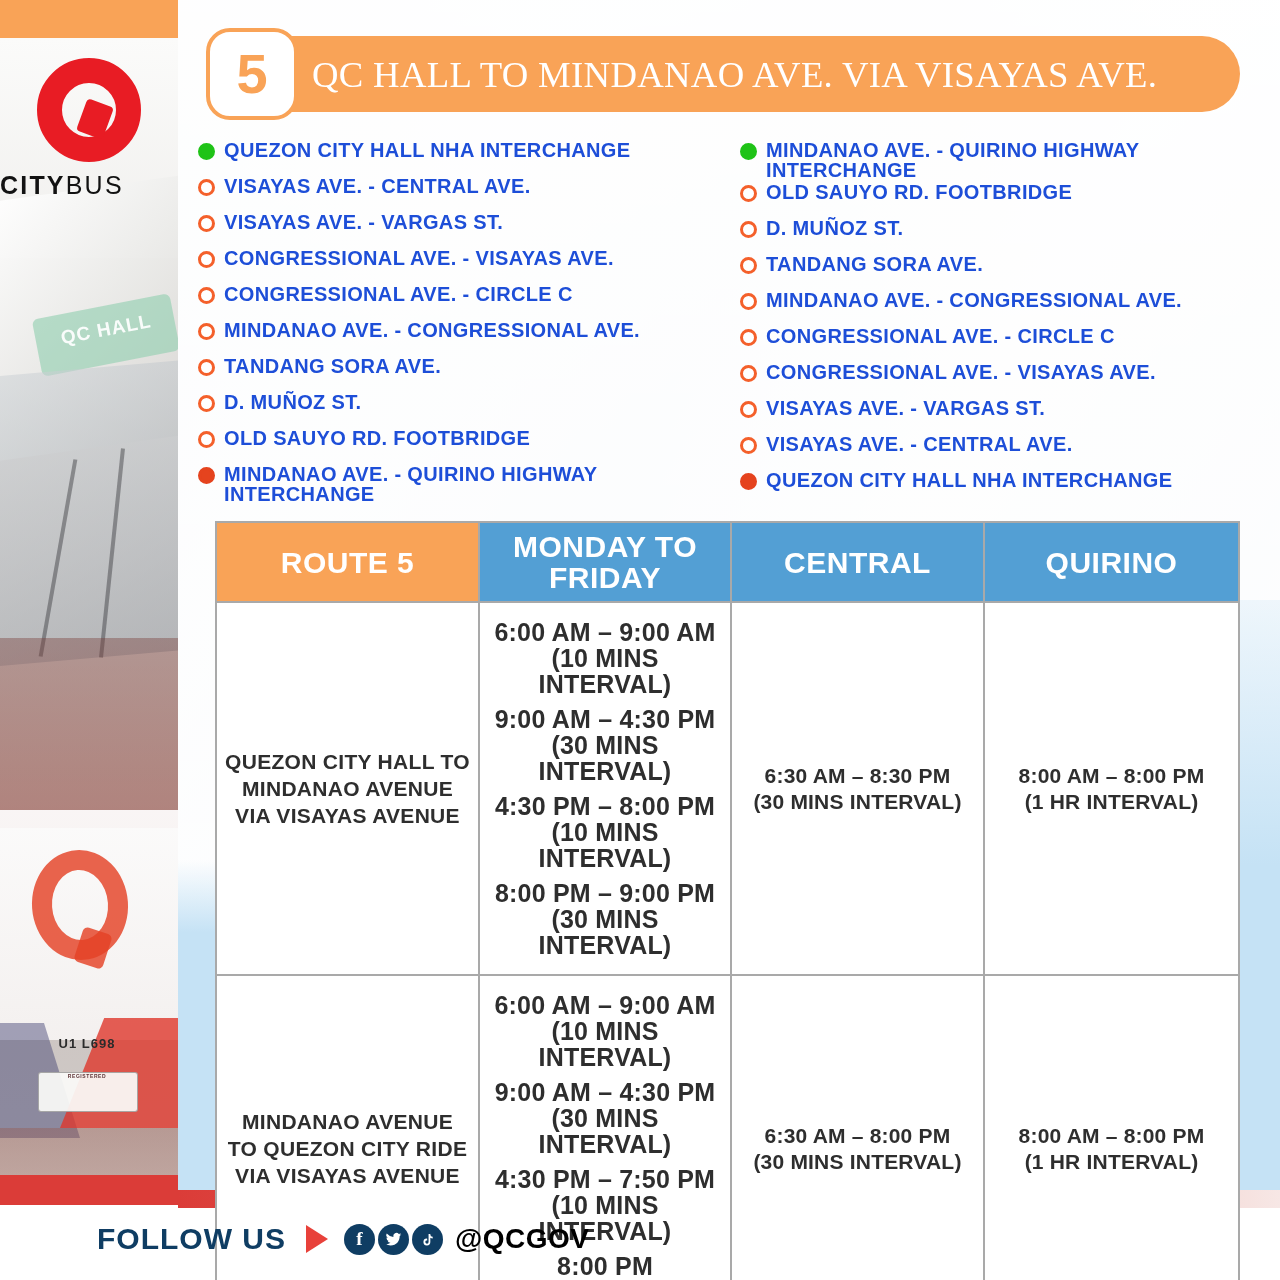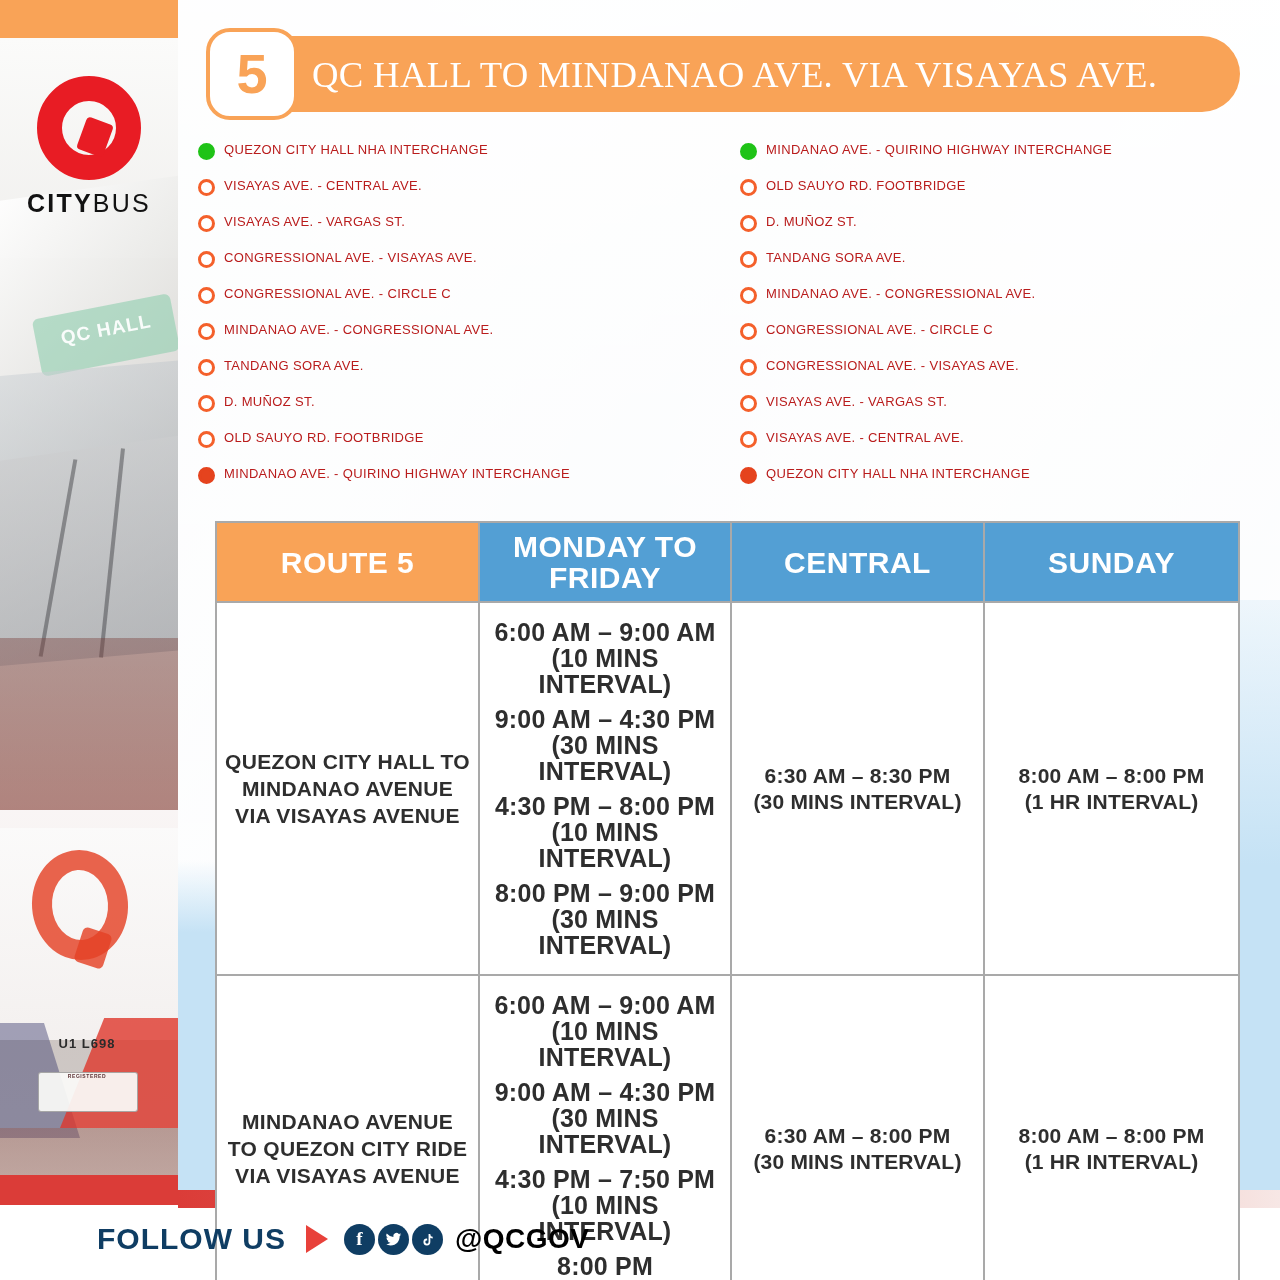--- a/index.html
+++ b/index.html
@@ -71,21 +71,21 @@
     font-family:"Liberation Sans", sans-serif;}
   #ph-plate-sub{
     position:absolute;left:38px;top:1035px;width:98px;text-align:center;
     color:#5d3336;font-size:5px;font-weight:bold;letter-spacing:.6px;}
   #ph-ground{left:0;top:1090px;width:178px;height:115px;background:linear-gradient(180deg,rgba(150,90,80,.42),rgba(190,130,118,.32));}
   #left-red-bar{position:absolute;left:0;top:1175px;width:178px;height:30px;background:#DB3C38;}
   #left-red-bar2{position:absolute;left:178px;top:1190px;width:1102px;height:18px;
     background:linear-gradient(90deg,#DB3C38 0%, #E0524B 24%, #E79A94 60%, #F2D0CC 86%, #F7E7E5 100%);}
 
   
-  #logo-wrap{position:absolute;left:0;top:76px;width:178px;text-align:center;z-index:6;}
+  #logo-wrap{position:absolute;left:0;top:58px;width:178px;z-index:6;}
   #logo-q{
     position:relative;margin:0 auto;width:104px;height:104px;border-radius:50%;
     border:25px solid #E81C24;box-sizing:border-box;}
   #logo-q-tail{position:absolute;right:7px;bottom:1px;width:28px;height:34px;background:#E81C24;
     transform:rotate(20deg);border-radius:4px;}
   #logo-text{margin-top:9px;font-size:25px;font-weight:bold;letter-spacing:2.2px;color:#121212;
     font-family:"Liberation Sans", sans-serif;}
   #logo-text .thin{font-weight:normal;}
 
   
@@ -114,21 +114,21 @@
   .stop{position:relative;display:flex;align-items:flex-start;min-height:36px;}
   .stop .dotwrap{position:relative;width:28px;flex:0 0 28px;}
   .dot{
     position:absolute;left:2px;top:5px;width:17px;height:17px;border-radius:50%;
     background:#ffffff;border:3px solid #F4602B;box-sizing:border-box;z-index:2;}
   .dot.green{background:#1FC317;border-color:#1FC317;}
   .dot.red{background:#E5431E;border-color:#E5431E;}
   .rail{position:absolute;left:9.5px;top:13px;width:3px;height:100%;background:#F4602B;z-index:1;}
   .stop:last-child .rail{display:none;}
   .stop .label{
-    font-size:13px;font-weight:normal;color:#b91c1c;letter-spacing:.35px;line-height:20px;
+    font-size:20px;font-weight:bold;color:#1d4ed8;letter-spacing:.35px;line-height:20px;
     padding-top:2px;font-family:"Liberation Sans", sans-serif;}
 
   
   #sched-table{
     position:absolute;left:215px;top:521px;width:1023px;z-index:6;
     border-collapse:collapse;table-layout:fixed;background:#fdba74;
   }
   #sched-table col.c1{width:263px;}
   #sched-table col.c2{width:252px;}
   #sched-table col.c3{width:253px;}
@@ -357,21 +357,21 @@
       <col class="c1">
       <col class="c2">
       <col class="c3">
       <col class="c4">
     </colgroup>
   <thead>
     <tr>
       <th class="route-head">ROUTE 5</th>
       <th>MONDAY TO FRIDAY</th>
       <th>CENTRAL</th>
-      <th>SUNDAY</th>
+      <th>QUIRINO</th>
     </tr>
   </thead>
   <tbody id="sched-body">
       <tr>
         <td class="dir-cell">QUEZON CITY HALL TO MINDANAO AVENUE VIA VISAYAS AVENUE</td>
         <td>
           <div class="time-block">6:00 AM – 9:00 AM<br>(10 MINS INTERVAL)</div>
           <div class="time-block">9:00 AM – 4:30 PM<br>(30 MINS INTERVAL)</div>
           <div class="time-block">4:30 PM – 8:00 PM<br>(10 MINS INTERVAL)</div>
           <div class="time-block">8:00 PM – 9:00 PM<br>(30 MINS INTERVAL)</div>

